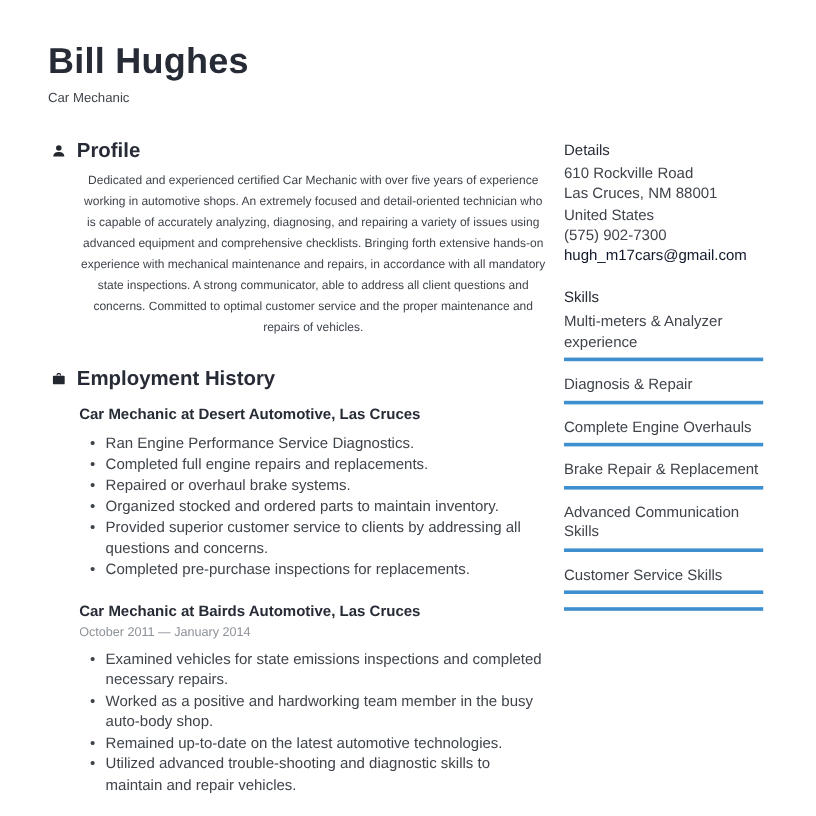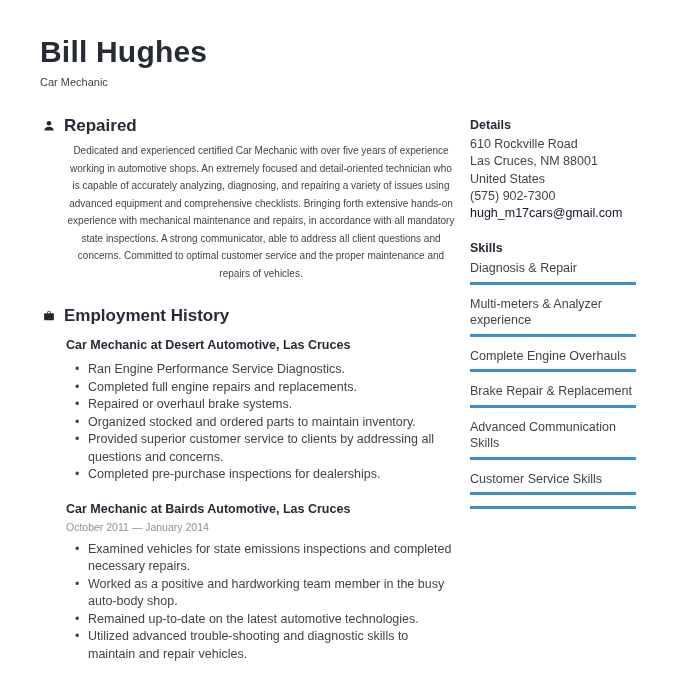--- a/index.html
+++ b/index.html
@@ -92,21 +92,21 @@
     content: "\2022";
     position: absolute;
     left: 9px;
     color: #3f444b;
   }
   
   .right-col h3 {
     margin: 2px 0 2px 0;
     font-size: 12.5px;
     line-height: 17px;
-    font-weight: 700;
+    font-weight: 400;
     color: #262b35;
   }
   .detail-line { line-height: 17.3px; }
   .email-link {
     color: #0f172a;
     text-decoration: none;
     line-height: 17.3px;
     display: inline-block;
     cursor: pointer;
   }
@@ -135,21 +135,21 @@
     <div class="left-col">
 
       <section class="profile-section">
         <div class="section-head">
           <span class="icon">
             <svg viewBox="0 0 24 24" fill="#23272e" xmlns="http://www.w3.org/2000/svg">
               <circle cx="12" cy="6.5" r="4.6"></circle>
               <path d="M2.8 21c0-5.2 4.1-7.6 9.2-7.6s9.2 2.4 9.2 7.6z"></path>
             </svg>
           </span>
-          <h2>Repaired</h2>
+          <h2>Profile</h2>
         </div>
         <p class="body-text">Dedicated and experienced certified Car Mechanic with over five years of experience working in automotive shops. An extremely focused and detail-oriented technician who is capable of accurately analyzing, diagnosing, and repairing a variety of issues using advanced equipment and comprehensive checklists. Bringing forth extensive hands-on experience with mechanical maintenance and repairs, in accordance with all mandatory state inspections. A strong communicator, able to address all client questions and concerns. Committed to optimal customer service and the proper maintenance and repairs of vehicles.</p>
       </section>
 
       <section class="employment-section">
         <div class="section-head">
           <span class="icon">
             <svg viewBox="0 0 24 24" xmlns="http://www.w3.org/2000/svg">
               <path d="M9.2 6V4.6A1.8 1.8 0 0 1 11 2.8h2a1.8 1.8 0 0 1 1.8 1.8V6" fill="none" stroke="#23272e" stroke-width="2"></path>
               <rect x="2.2" y="6.4" width="19.6" height="14.2" rx="1.6" fill="#23272e"></rect>
@@ -161,21 +161,21 @@
         <div class="section-body">
 
           <article class="job">
             <h3>Car Mechanic at Desert Automotive, Las Cruces</h3>
             <ul class="bullets">
               <li>Ran Engine Performance Service Diagnostics.</li>
               <li>Completed full engine repairs and replacements.</li>
               <li>Repaired or overhaul brake systems.</li>
               <li>Organized stocked and ordered parts to maintain inventory.</li>
               <li>Provided superior customer service to clients by addressing all questions and concerns.</li>
-              <li>Completed pre-purchase inspections for dealerships.</li>
+              <li>Completed pre-purchase inspections for replacements.</li>
             </ul>
           </article>
 
           <article class="job">
             <h3>Car Mechanic at Bairds Automotive, Las Cruces</h3>
             <div class="dates">October 2011 — January 2014</div>
             <ul class="bullets">
               <li>Examined vehicles for state emissions inspections and completed necessary repairs.</li>
               <li>Worked as a positive and hardworking team member in the busy auto-body shop.</li>
               <li>Remained up-to-date on the latest automotive technologies.</li>
@@ -196,25 +196,25 @@
         <div class="detail-line">Las Cruces, NM 88001</div>
         <div class="detail-line">United States</div>
         <div class="detail-line">(575) 902-7300</div>
         <a class="email-link">hugh_m17cars@gmail.com</a>
       </section>
 
       <section class="skills-section">
         <h3>Skills</h3>
 
         <div class="skill">
+          <div class="skill-label">Multi-meters &amp; Analyzer experience</div>
+          <div class="skill-bar"></div>
+        </div>
+        <div class="skill">
           <div class="skill-label">Diagnosis &amp; Repair</div>
-          <div class="skill-bar"></div>
-        </div>
-        <div class="skill">
-          <div class="skill-label">Multi-meters &amp; Analyzer experience</div>
           <div class="skill-bar"></div>
         </div>
         <div class="skill">
           <div class="skill-label">Complete Engine Overhauls</div>
           <div class="skill-bar"></div>
         </div>
         <div class="skill">
           <div class="skill-label">Brake Repair &amp; Replacement</div>
           <div class="skill-bar"></div>
         </div>

